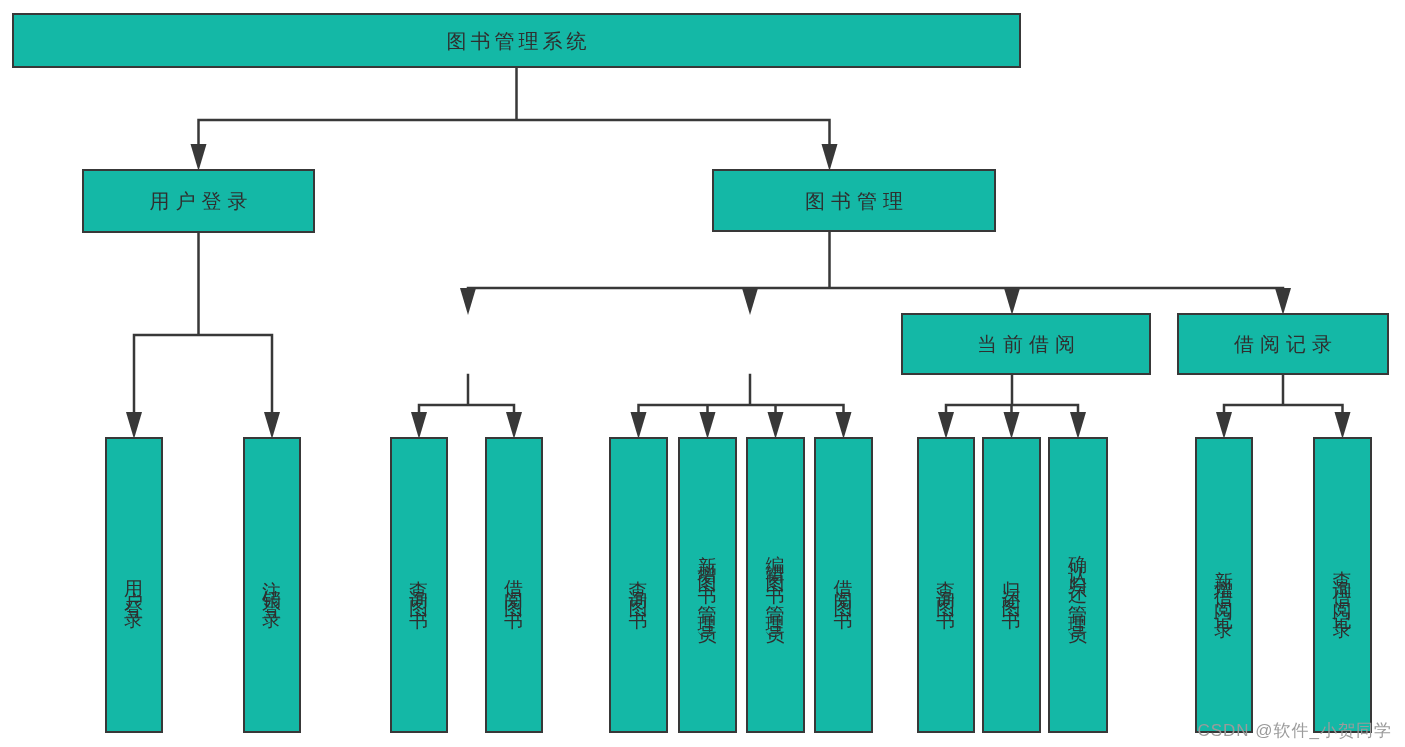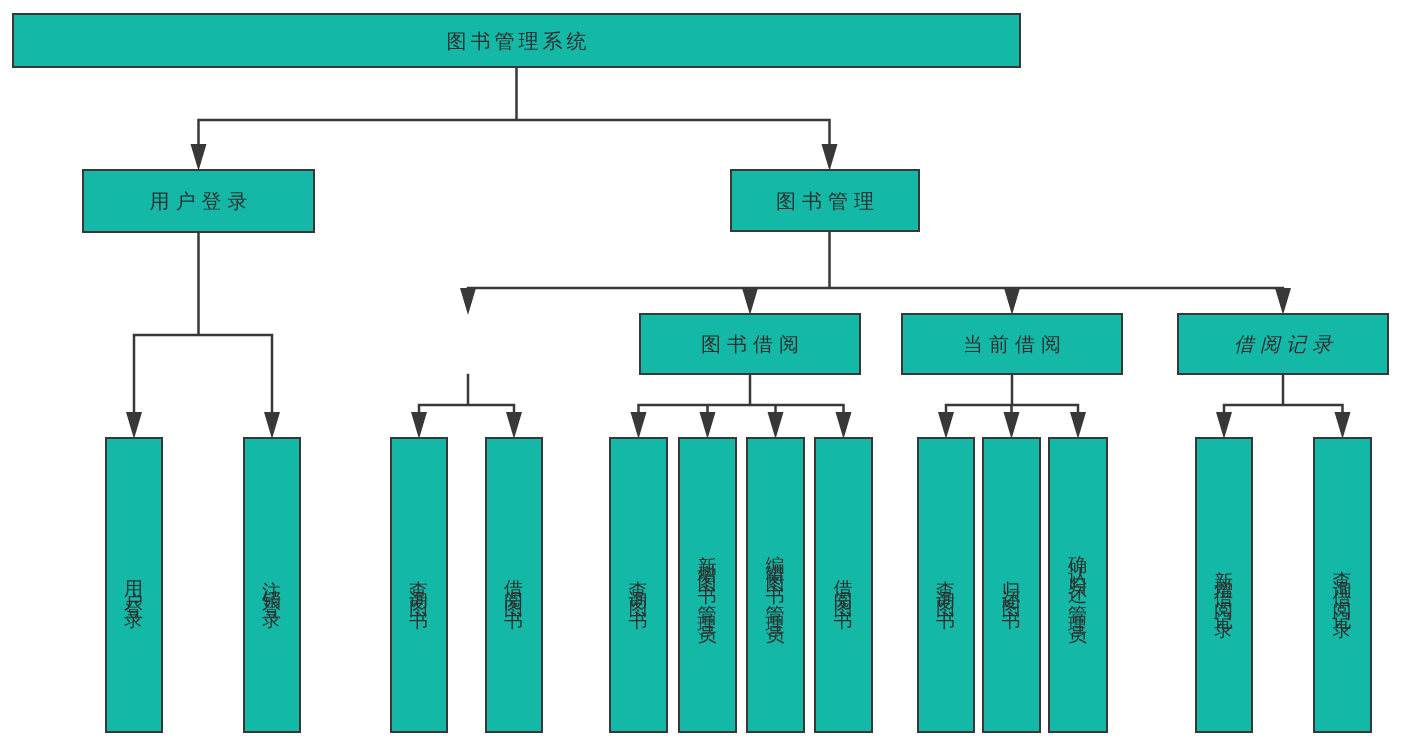--- a/index.html
+++ b/index.html
@@ -52,36 +52,34 @@
       <polygon points="767.5,412 783.5,412 775.5,439" fill="#383838"></polygon>
       <polygon points="835.5,412 851.5,412 843.5,439" fill="#383838"></polygon>
       <path d="M 1012 375 V 405 M 946 405 H 1078 M 946 405 V 415 M 1011.5 405 V 415 M 1078 405 V 415" fill="none" stroke="#383838" stroke-width="2.5" stroke-linecap="square"></path>
       <polygon points="938,412 954,412 946,439" fill="#383838"></polygon>
       <polygon points="1003.5,412 1019.5,412 1011.5,439" fill="#383838"></polygon>
       <polygon points="1070,412 1086,412 1078,439" fill="#383838"></polygon>
       <path d="M 1283 375 V 405 M 1224 405 H 1342.5 M 1224 405 V 415 M 1342.5 405 V 415" fill="none" stroke="#383838" stroke-width="2.5" stroke-linecap="square"></path>
       <polygon points="1216,412 1232,412 1224,439" fill="#383838"></polygon>
       <polygon points="1334.5,412 1350.5,412 1342.5,439" fill="#383838"></polygon>
     </svg>
+  <div class="watermark">CSDN @软件_小贺同学</div>
 <div class="node h root" style="left: 12px; top: 13px; width: 1009px; height: 55px;">
       <span class="lbl">图书管理系统</span>
     </div>
     <div class="node h" style="left: 82px; top: 169px; width: 233px; height: 64px;">
       <span class="lbl">用户登录</span>
     </div>
-    <div class="node h" style="left: 712px; top: 169px; width: 190px; height: 63px; margin-left: 18px;">
+    <div class="node h" style="left: 712px; top: 169px; width: 284px; height: 63px;">
       <span class="lbl">图书管理</span>
     </div>
-    <div class="node h" style="left: 639px; top: 313px; width: 222px; height: 62px;">
-      <span class="lbl">图书借阅</span>
-    </div>
-    <div class="node h" style="left: 901px; top: 313px; width: 222px; height: 62px;">
+    <div class="node h" style="left: 901px; top: 313px; width: 250px; height: 62px;">
       <span class="lbl">当前借阅</span>
     </div>
-    <div class="node h" style="left: 1177px; top: 313px; width: 212px; height: 62px; font-style: italic;">
+    <div class="node h" style="left: 1177px; top: 313px; width: 212px; height: 62px;">
       <span class="lbl">借阅记录</span>
     </div>
     <div class="node v" style="left: 105px; top: 437px; width: 58px; height: 296px;">
       <span class="lbl">用户登录</span>
     </div>
     <div class="node v" style="left: 243px; top: 437px; width: 58px; height: 296px;">
       <span class="lbl">注销登录</span>
     </div>
     <div class="node v" style="left: 390px; top: 437px; width: 58px; height: 296px;">
       <span class="lbl">查询图书</span>

